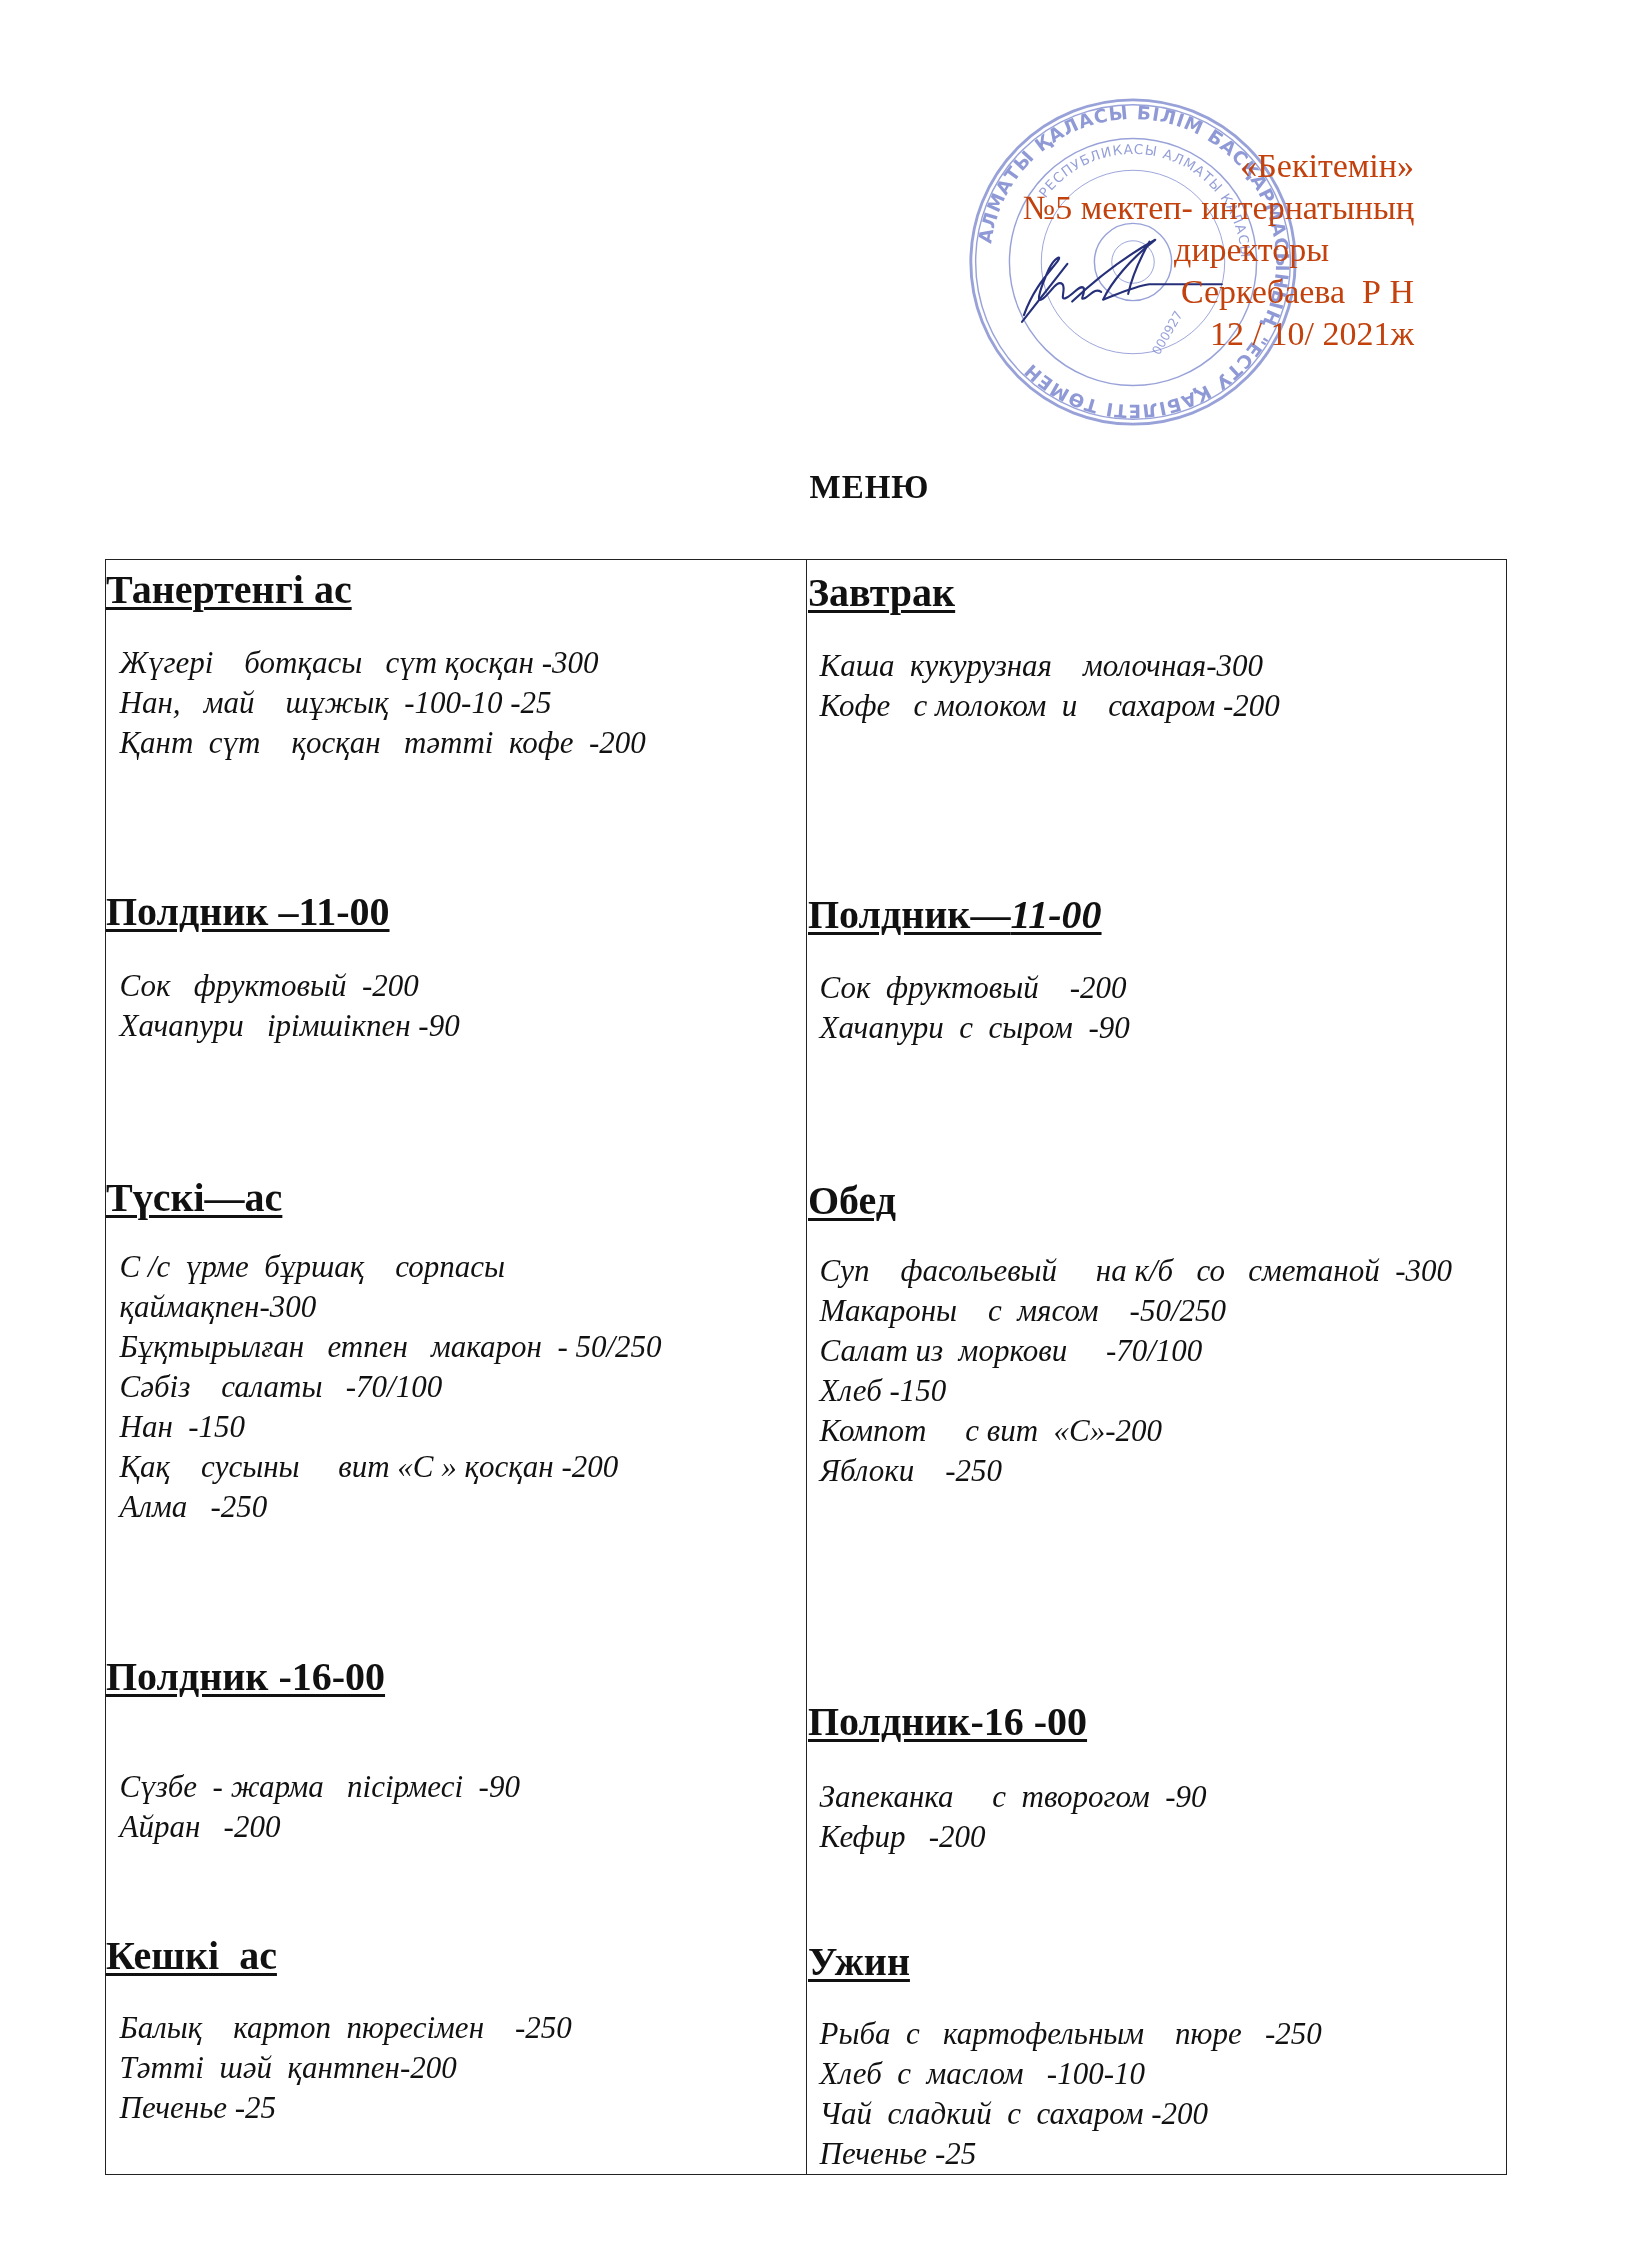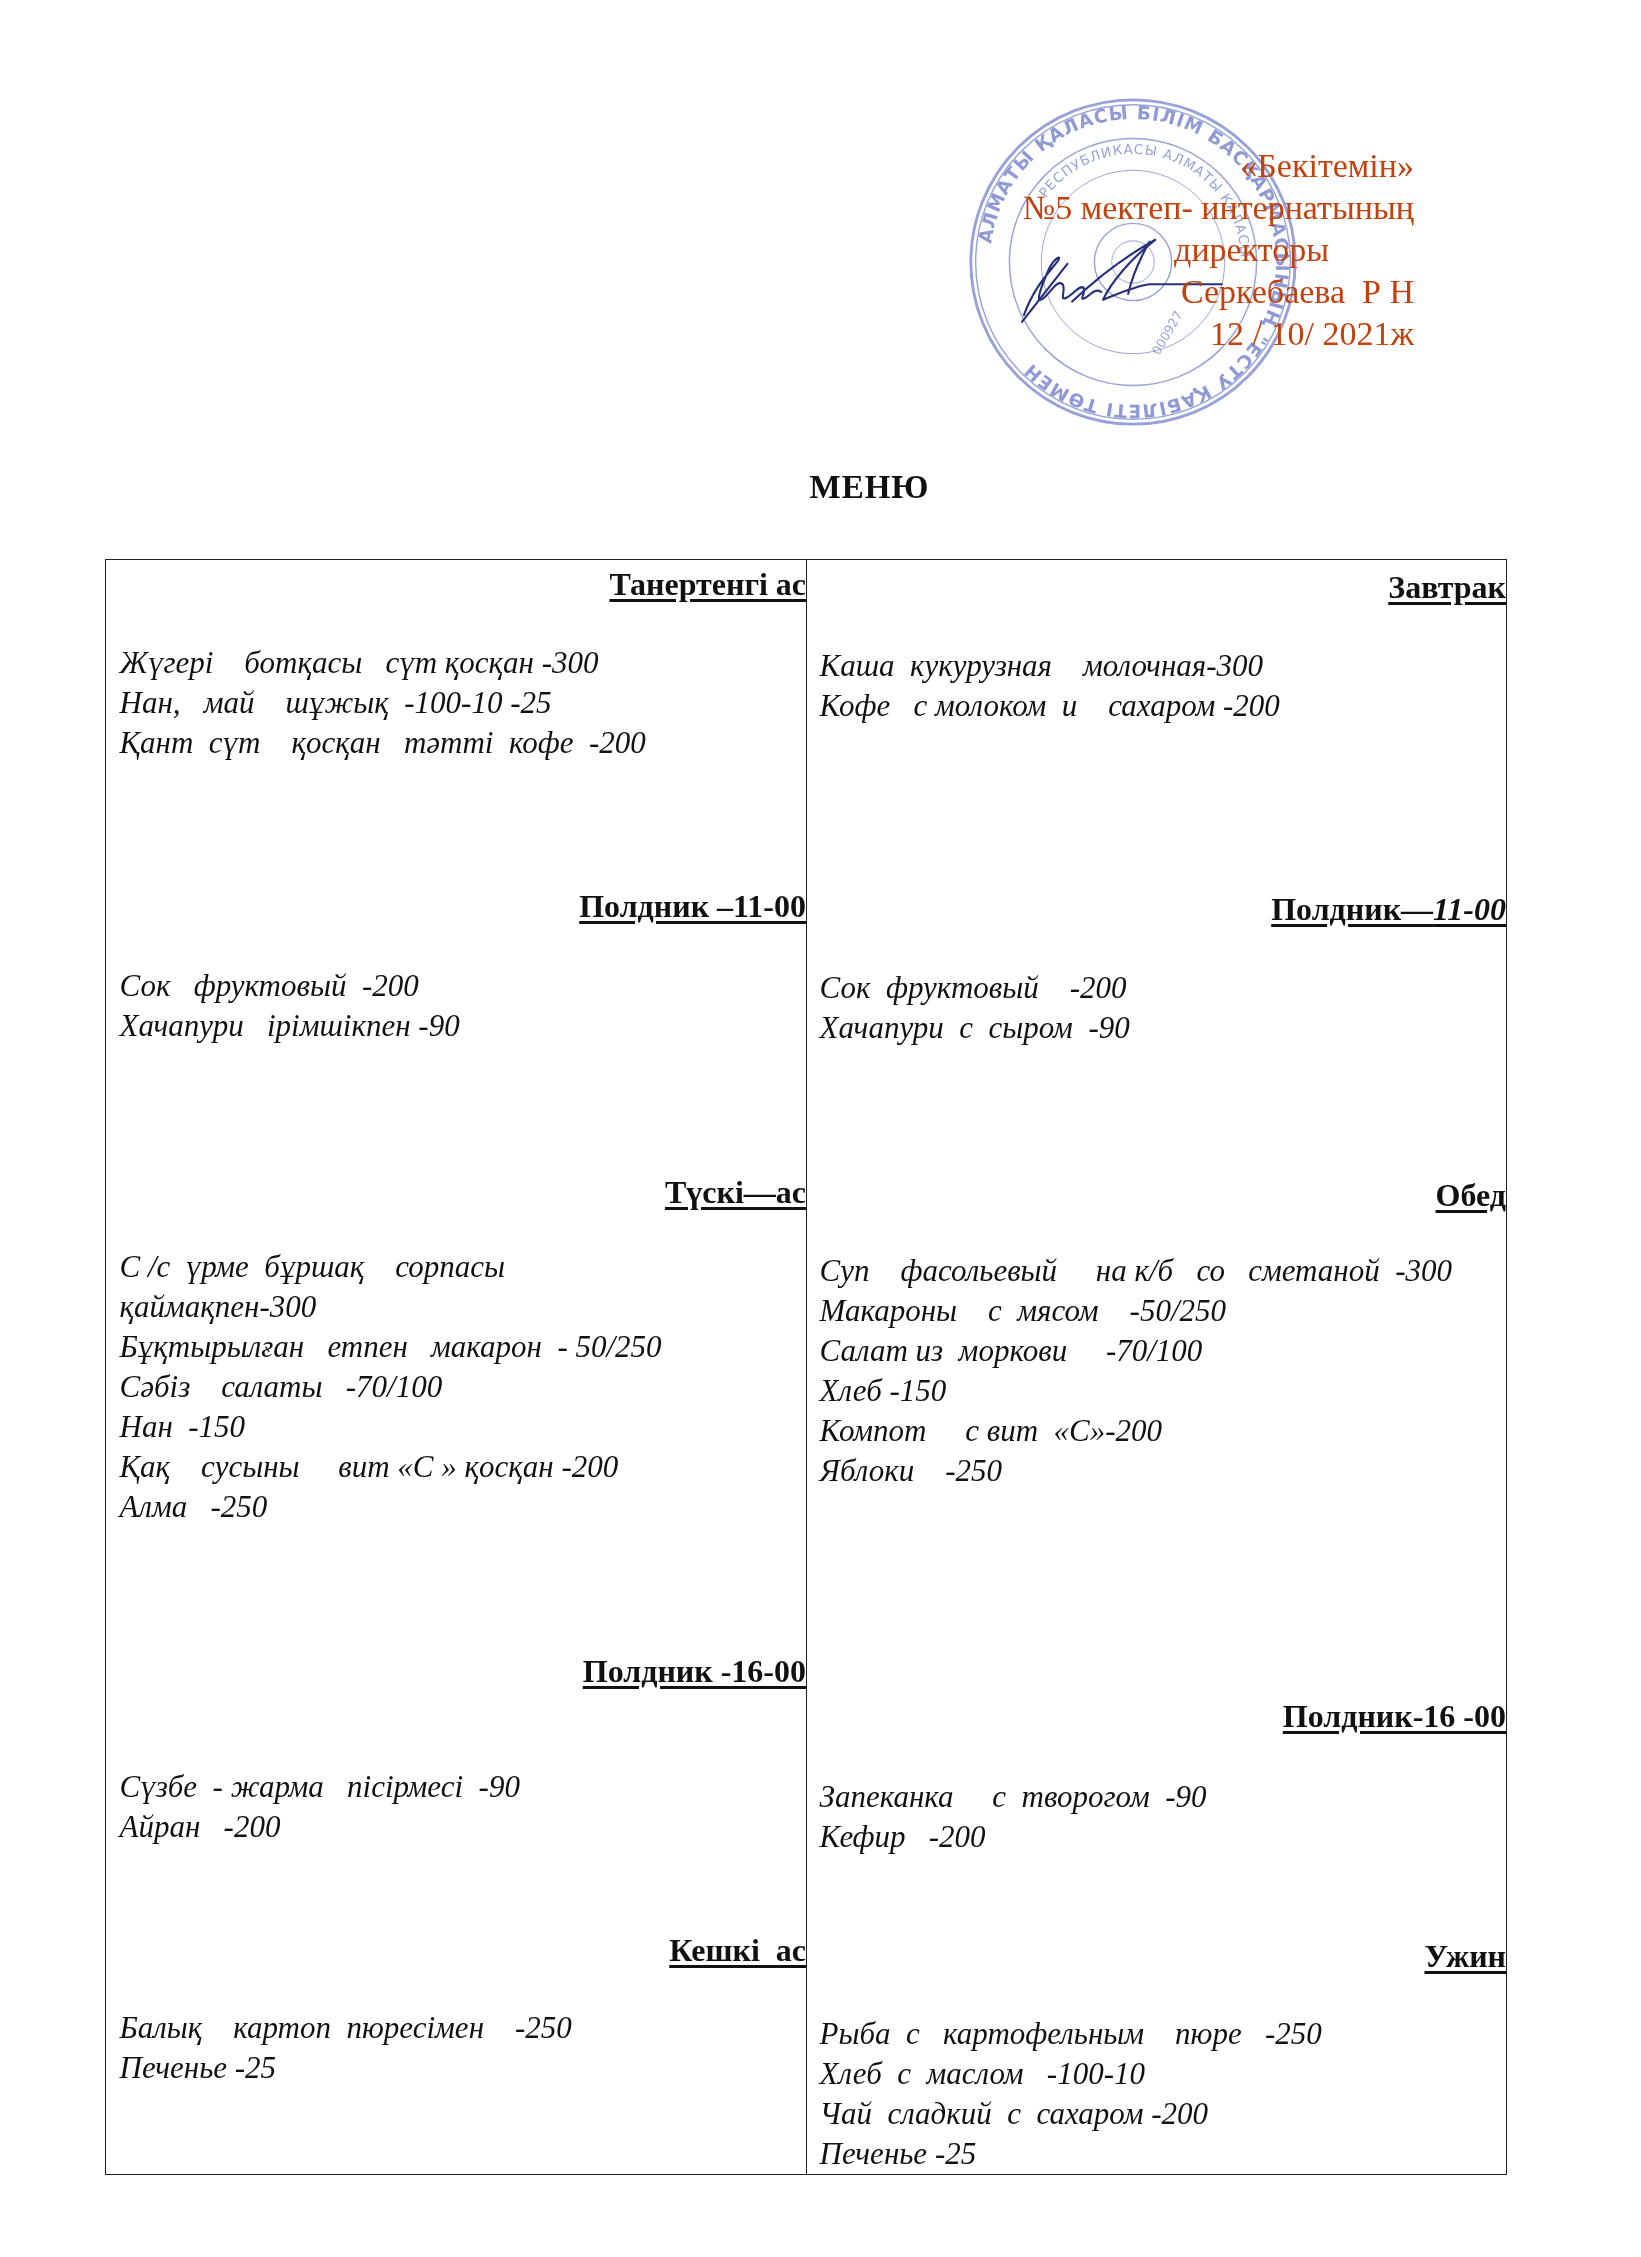--- a/index.html
+++ b/index.html
@@ -24,22 +24,22 @@
   
   .menu-table {
     position: absolute; left: 105px; top: 559px; width: 1402px; height: 1616px;
     border: 1.9px solid #222; box-sizing: border-box;
   }
   .divider { position: absolute; left: 700px; top: 0; bottom: 0; width: 0; border-left: 1.9px solid #222; }
   .col { position: absolute; top: 0; bottom: 0; }
   .col.left { left: 0; width: 700px; }
   .col.right { left: 702px; width: 698px; }
   .heading {
-    position: absolute; left: 0; right: 0; text-align: right;
-    font-size: 32px; font-weight: bold; text-decoration: underline; text-decoration-thickness: 2.9px;
+    position: absolute; left: 0; right: 0; text-align: left;
+    font-size: 40px; font-weight: bold; text-decoration: underline; text-decoration-thickness: 2.9px;
     text-underline-offset: 3.9px; white-space: pre;
   }
   .heading .ital { font-style: italic; }
   .items { position: absolute; left: 13.5px; right: 9.7px; font-size: 31px; line-height: 40px; font-style: italic; }
   .items div { white-space: pre-wrap; }
   .col.right .items { left: 11.6px; }
 </style>
 </head>
 <body>
 
@@ -111,20 +111,21 @@
 
     <div class="heading" style="top:1093px">Полдник -16-00</div>
     <div class="items" style="top:1207px">
       <div>Сүзбе  - жарма   пісірмесі  -90</div>
       <div>Айран   -200</div>
     </div>
 
     <div class="heading" style="top:1372px">Кешкі  ас</div>
     <div class="items" style="top:1448px">
       <div>Балық    картоп  пюресімен    -250</div>
+      <div>Тәтті  шәй  қантпен-200</div>
       <div>Печенье -25</div>
     </div>
   </div>
 
   <div class="col right">
     <div class="heading" style="top:8.7px">Завтрак</div>
     <div class="items" style="top:86px">
       <div>Каша  кукурузная    молочная-300</div>
       <div>Кофе   с молоком  и    сахаром -200</div>
     </div>

